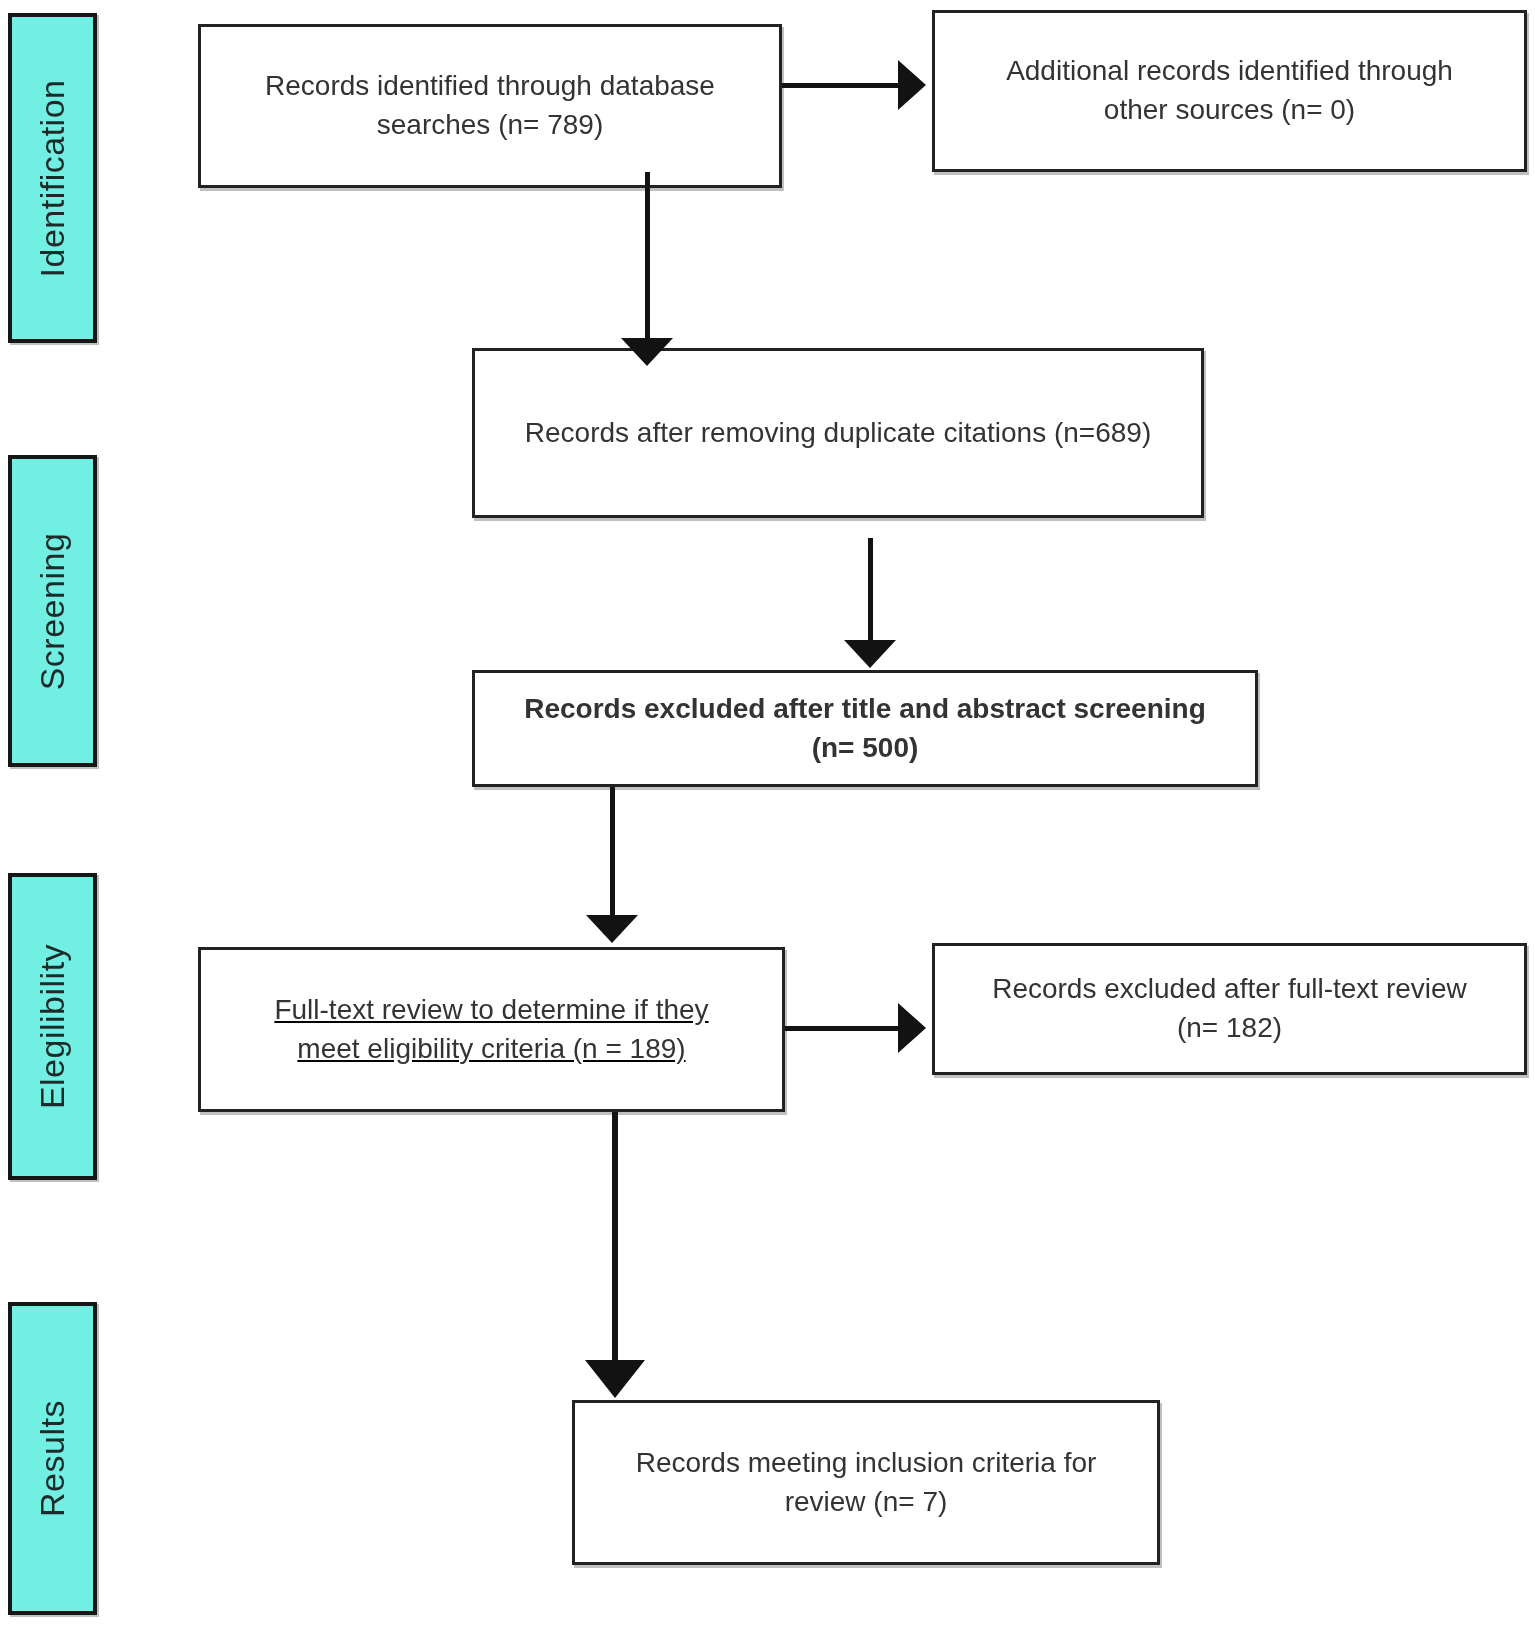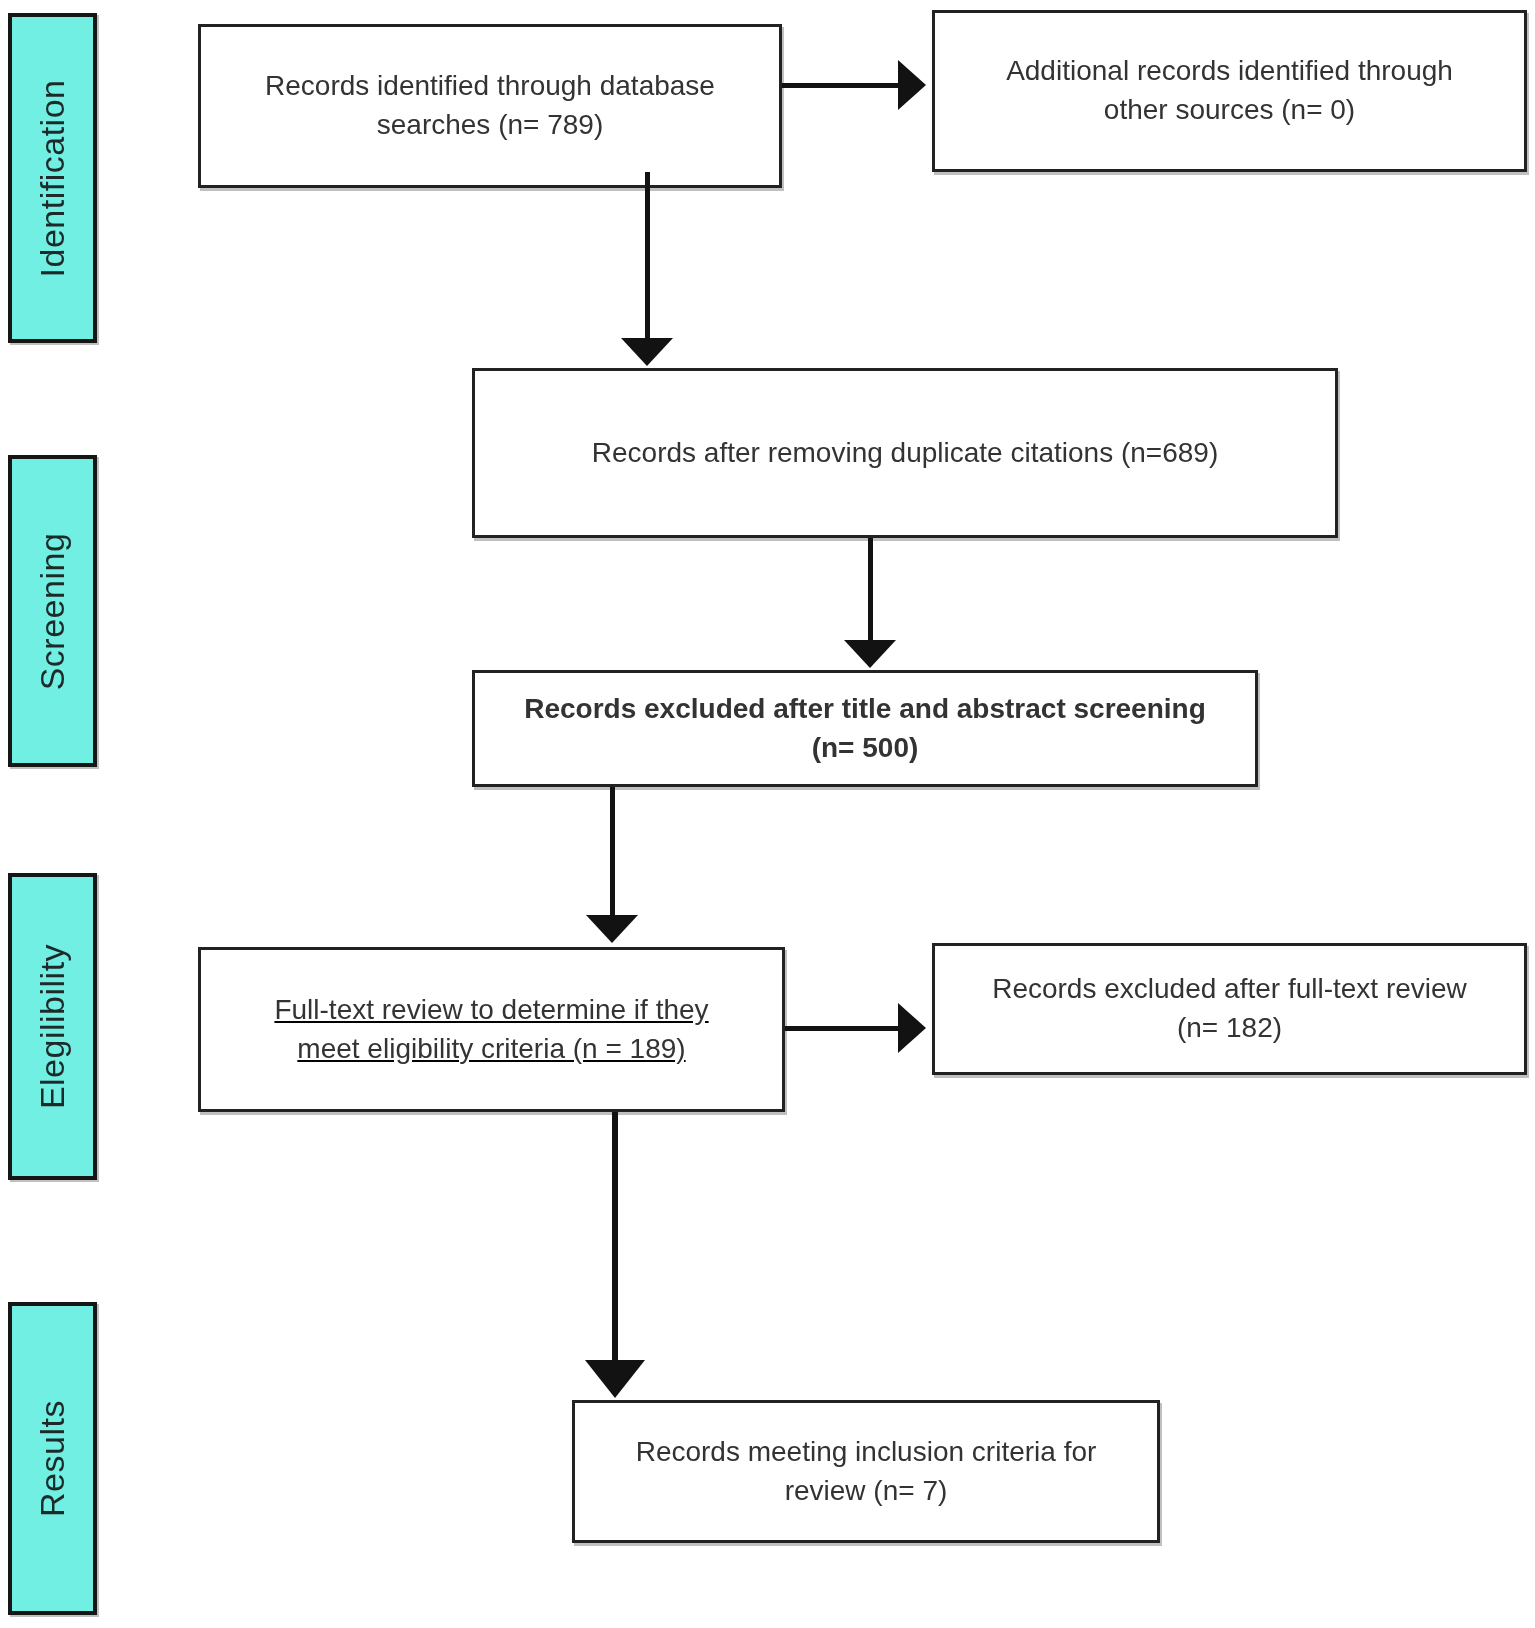--- a/index.html
+++ b/index.html
@@ -57,25 +57,25 @@
   .node-text {
     white-space: pre-line;
     font-size: 28px;
     line-height: 1.38;
     color: #333333;
     padding: 0 14px;
   }
 
   .node-db-search          { left: 198px; top: 24px;    width: 584px; height: 164px; }
   .node-other-sources      { left: 932px; top: 10px;   width: 595px; height: 162px; }
-  .node-deduplicated       { left: 472px; top: 368px;  width: 866px; height: 170px; }
+  .node-deduplicated       { left: 472px; top: 348px;  width: 732px; height: 170px; }
   .node-screening-excluded { left: 472px; top: 670px;  width: 786px; height: 117px; font-weight: bold; }
   .node-full-text          { left: 198px; top: 947px;  width: 587px; height: 165px; text-decoration: underline; }
   .node-full-text-excluded { left: 932px; top: 943px;  width: 595px; height: 132px; }
-  .node-included           { left: 572px; top: 1400px; width: 588px; height: 143px; }
+  .node-included           { left: 572px; top: 1400px; width: 588px; height: 165px; }
 
   
   .shaft {
     position: absolute;
     background: #121212;
   }
   .head-down {
     position: absolute;
     width: 0; height: 0;
     border-left: 26px solid transparent;

